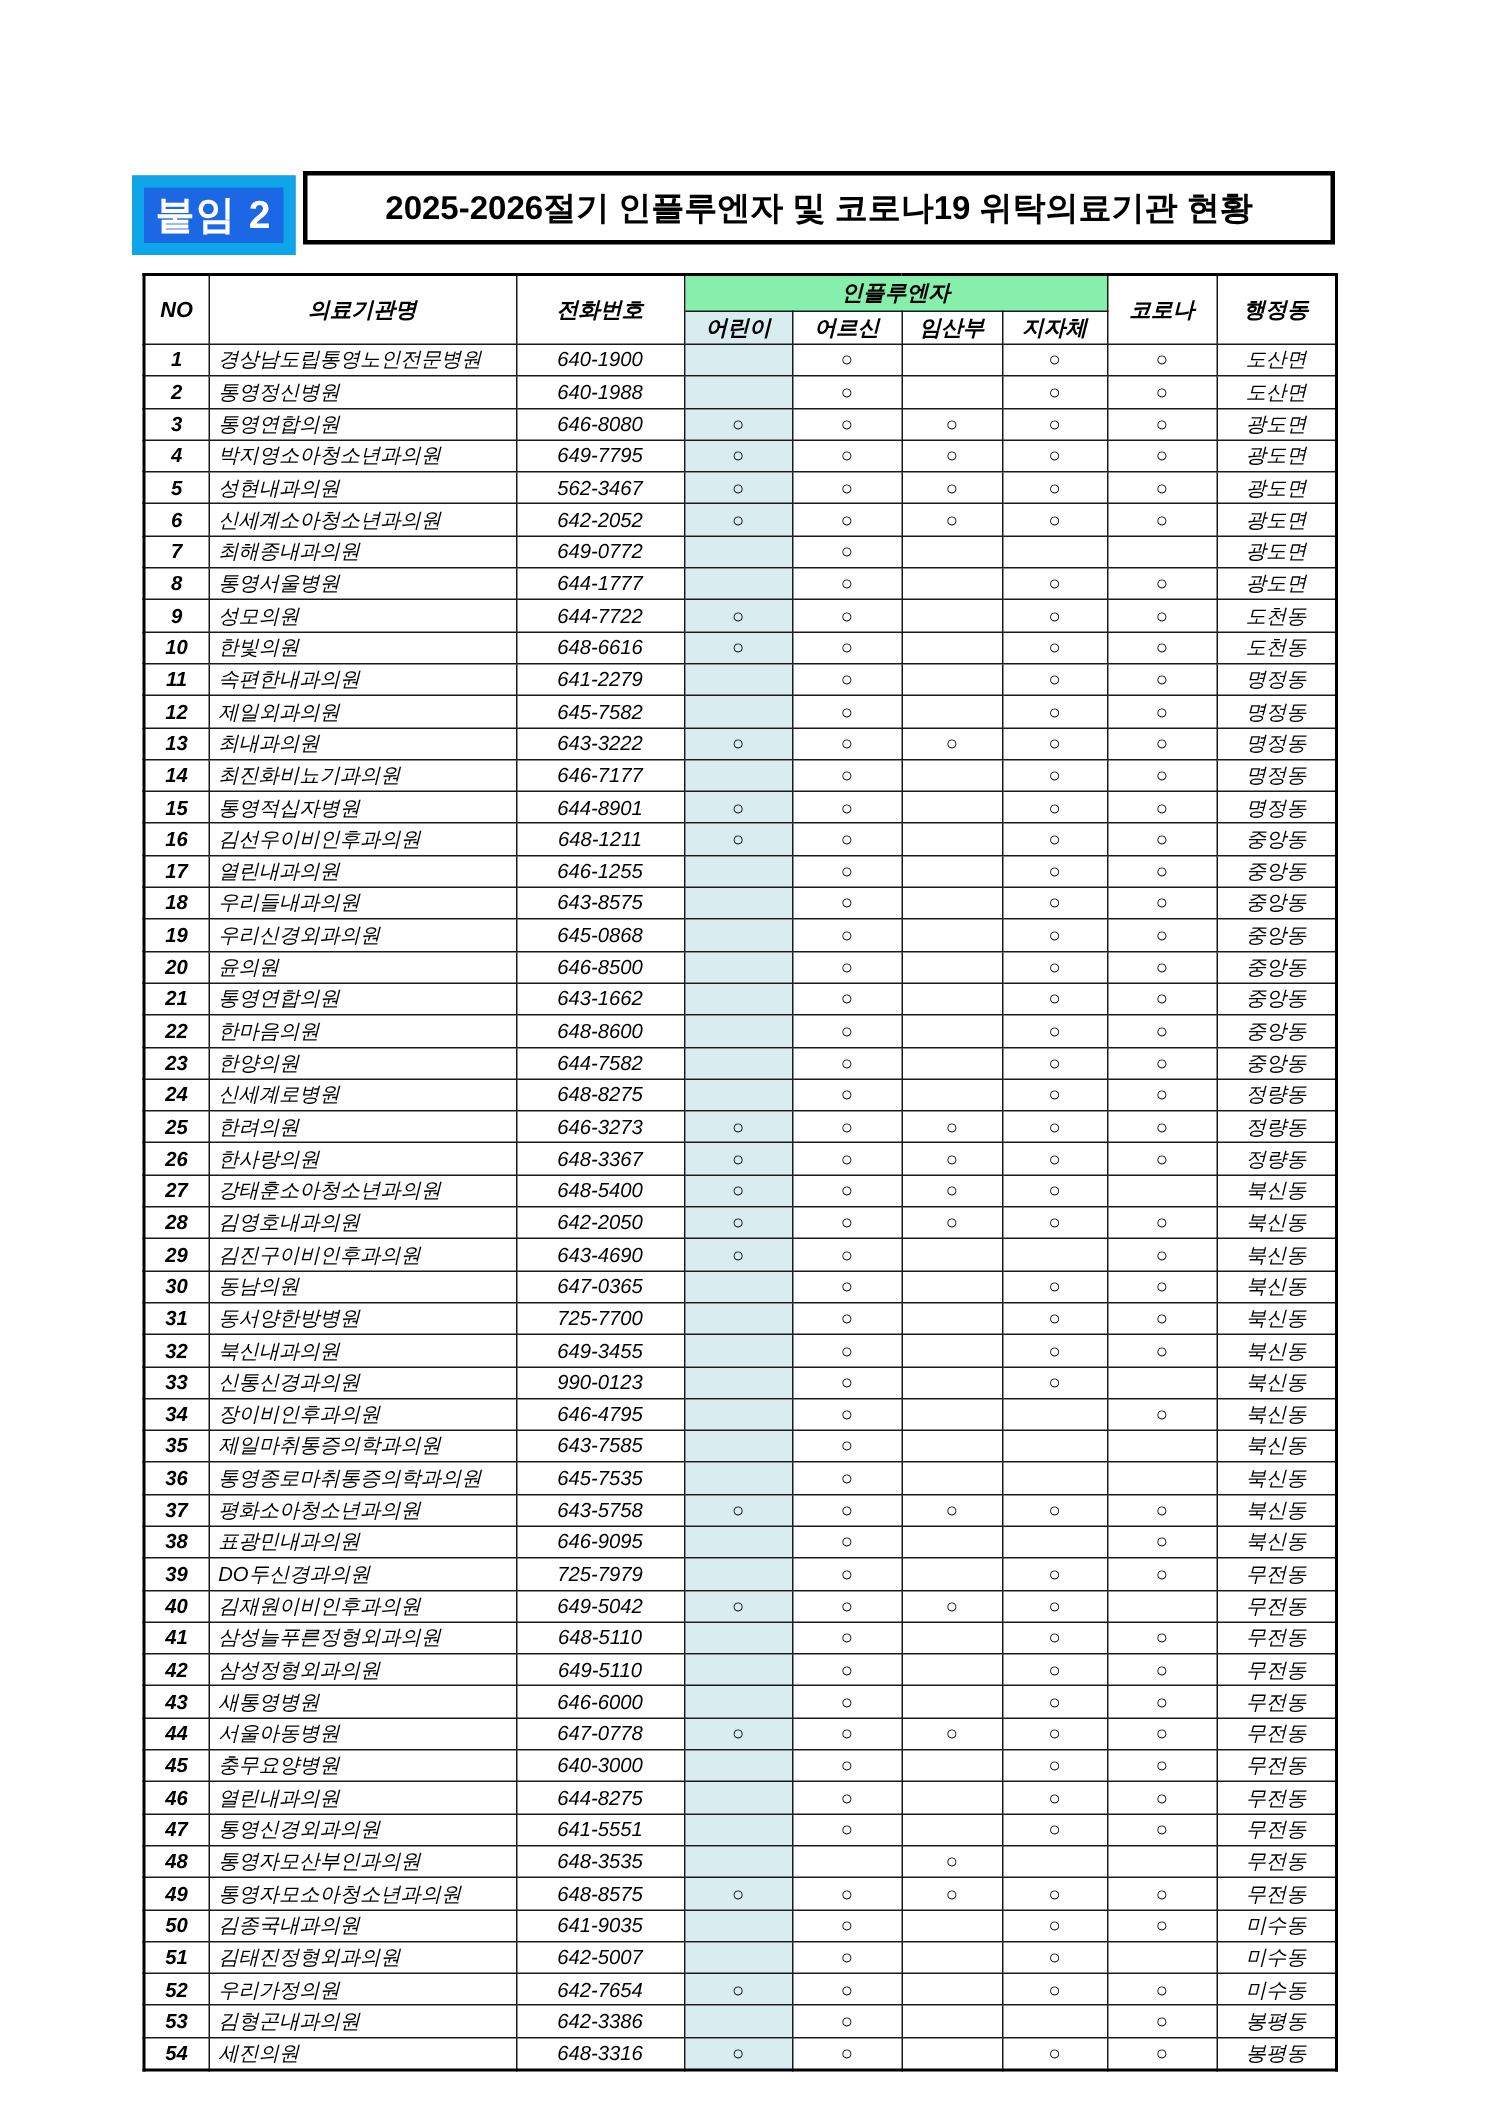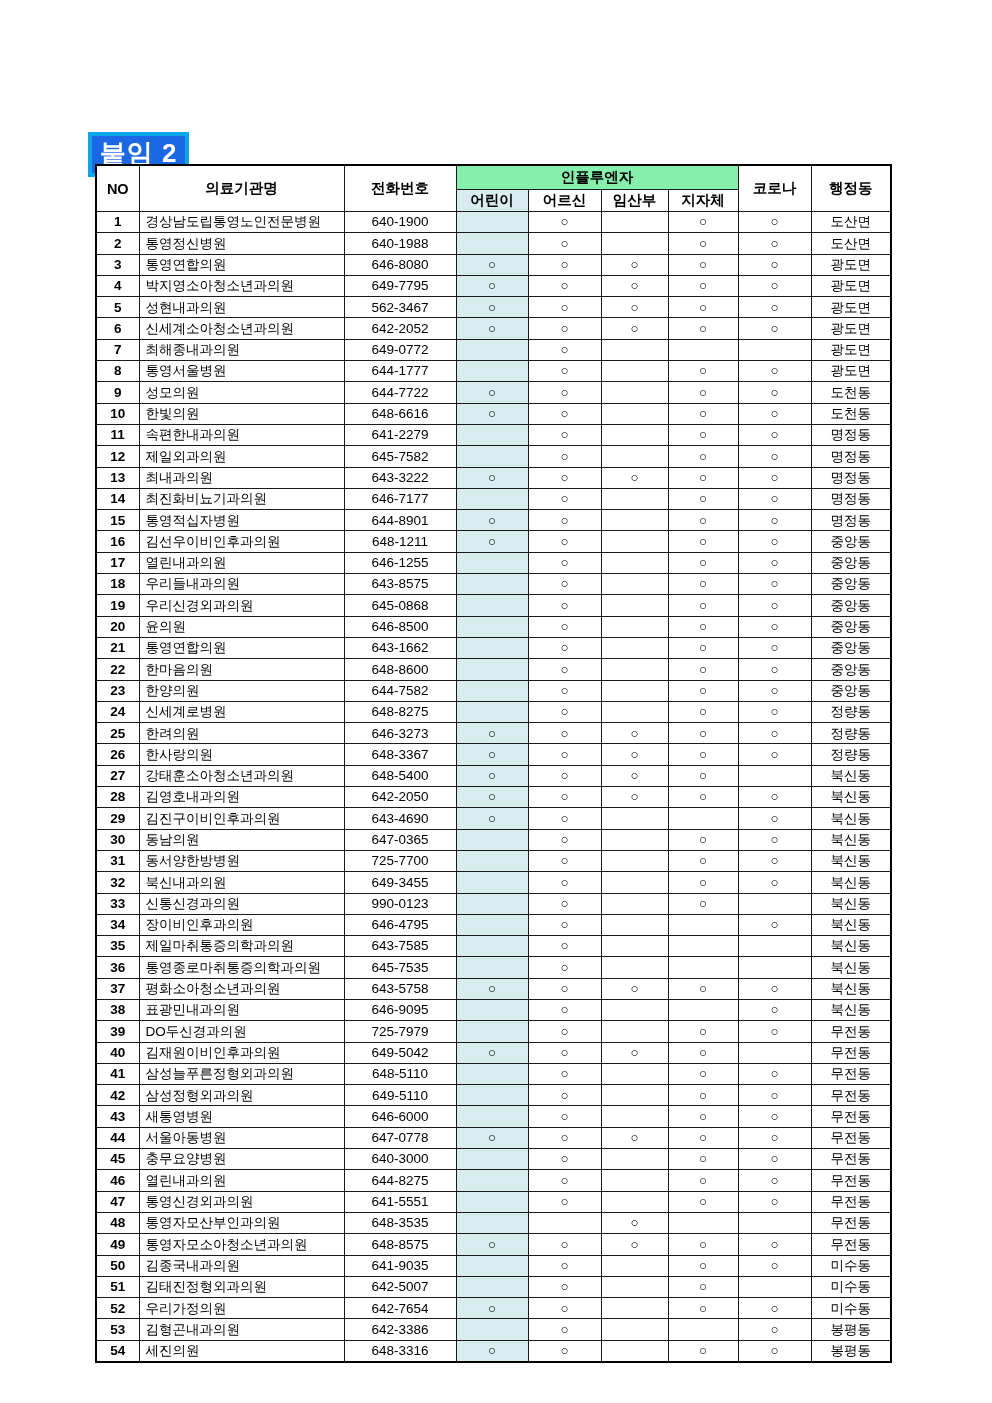--- a/index.html
+++ b/index.html
@@ -5,41 +5,42 @@
   html,body{margin:0;padding:0;background:#ffffff;}
   .page{
     position:relative;
     width:992px;height:1403px;
     background:#ffffff;
     font-family:"Liberation Sans","DejaVu Sans",sans-serif;
     color:#000;
     overflow:hidden;
   }
   .attachment-badge{
-    position:absolute;left:88px;top:132px;
+    position:absolute;left:88px;top:117px;
     width:93px;height:37px;
     background:#1c67e4;
-    border:4px solid #0ea5e9;
-    display:flex;align-items:flex-start;justify-content:center;
+    border:8px solid #0ea5e9;
+    display:flex;align-items:center;justify-content:center;
     color:#fff;font-weight:bold;font-size:26px;letter-spacing:1px;
   }
   .title-box{
     position:absolute;left:202px;top:114px;
     width:682px;height:43px;
     border:3px solid #000;
     display:flex;align-items:center;justify-content:center;
     font-weight:bold;font-size:22px;letter-spacing:0px;
     white-space:nowrap;
   }
   table.clinic-table{
-    position:absolute;left:95px;top:164px;
+    position:absolute;left:95px;top:182px;
     width:795px;
     border-collapse:collapse;
     table-layout:fixed;
     border:2px solid #000;
+    font-style:italic;
   }
   .clinic-table th,.clinic-table td{
     border:1px solid #1a1a1a;
     padding:0;
     text-align:center;
     vertical-align:middle;
     overflow:hidden;
     white-space:nowrap;
   }
   .clinic-table thead th{
@@ -63,20 +64,23 @@
 </style>
 </head>
 <body>
 
 <div class="page">
 
   <div class="attachment-badge">
     <span>붙임 2</span>
   </div>
 
+  <div class="title-box">
+    <span>2025-2026절기  인플루엔자  및  코로나19  위탁의료기관  현황</span>
+  </div>
 
   <table class="clinic-table">
     <colgroup>
       <col style="width:43px">
       <col style="width:205px">
       <col style="width:112px">
       <col style="width:72px">
       <col style="width:73px">
       <col style="width:67px">
       <col style="width:70px">

